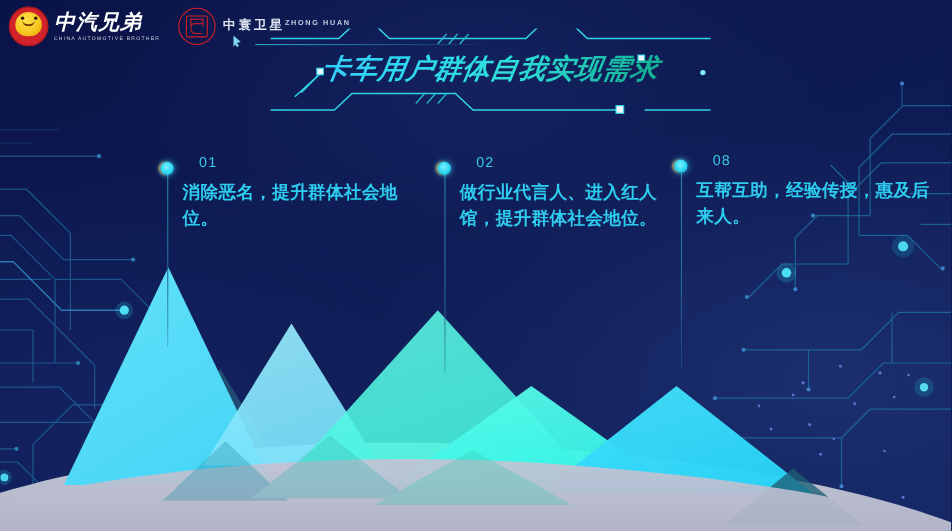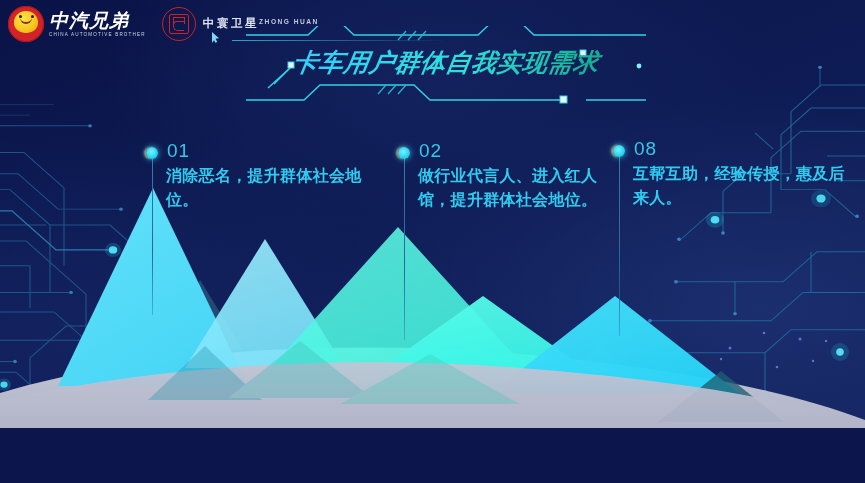--- a/index.html
+++ b/index.html
@@ -5,21 +5,21 @@
 <style>
   * { margin:0; padding:0; box-sizing:border-box; }
   html,body { width:865px; height:483px; overflow:hidden; }
   body {
     font-family:"Liberation Sans", sans-serif;
     background:#0c164c;
     position:relative;
   }
   #slide {
     position:relative;
-    width:865px; height:428px;
+    width:865px; height:483px;
     overflow:hidden;
     background:
       radial-gradient(ellipse 55% 60% at 50% 18%, #13225e 0%, rgba(19,34,94,0) 70%),
       radial-gradient(ellipse 70% 70% at 88% 72%, #1b2e6e 0%, rgba(27,46,110,0) 72%),
       radial-gradient(ellipse 70% 70% at 10% 80%, #132360 0%, rgba(19,35,96,0) 72%),
       linear-gradient(160deg,#0a1347 0%, #0d1a52 40%, #12225e 100%);
   }
 
   
   .circuit { position:absolute; top:0; bottom:0; pointer-events:none; }
@@ -115,22 +115,22 @@
   .item .stem {
     position:absolute; left:7px; top:8px;
     width:1.4px; background:linear-gradient(180deg,#2e7fae 0%, #24689a 60%, rgba(36,104,154,0.35) 100%);
   }
   .item .node {
     position:absolute; left:1px; top:0; width:12px; height:12px; border-radius:50%;
     background:radial-gradient(circle at 45% 40%, #7af0ff 0%, #2ad6f2 55%, #17b3d6 100%);
     box-shadow:0 0 6px rgba(64,220,250,0.85), -2px 0 2px rgba(224,150,60,0.85);
   }
   .item .num {
-    position:absolute; left:22px; top:-7px;
-    font-size:19px; color:#35c8e8; letter-spacing:1px; font-weight:normal;
+    position:absolute; left:36px; top:-7px;
+    font-size:13px; color:#35c8e8; letter-spacing:1px; font-weight:normal;
   }
   .item .body {
     position:absolute; left:21px; top:17px;
     font-size:16px; font-weight:bold; color:#2ecdf0;
     line-height:1.52; letter-spacing:0.3px;
   }
 
   #item1 { left:145px; top:147px; }
   #item1 .stem { height:160px; }
   #item1 .body { width:205px; }

